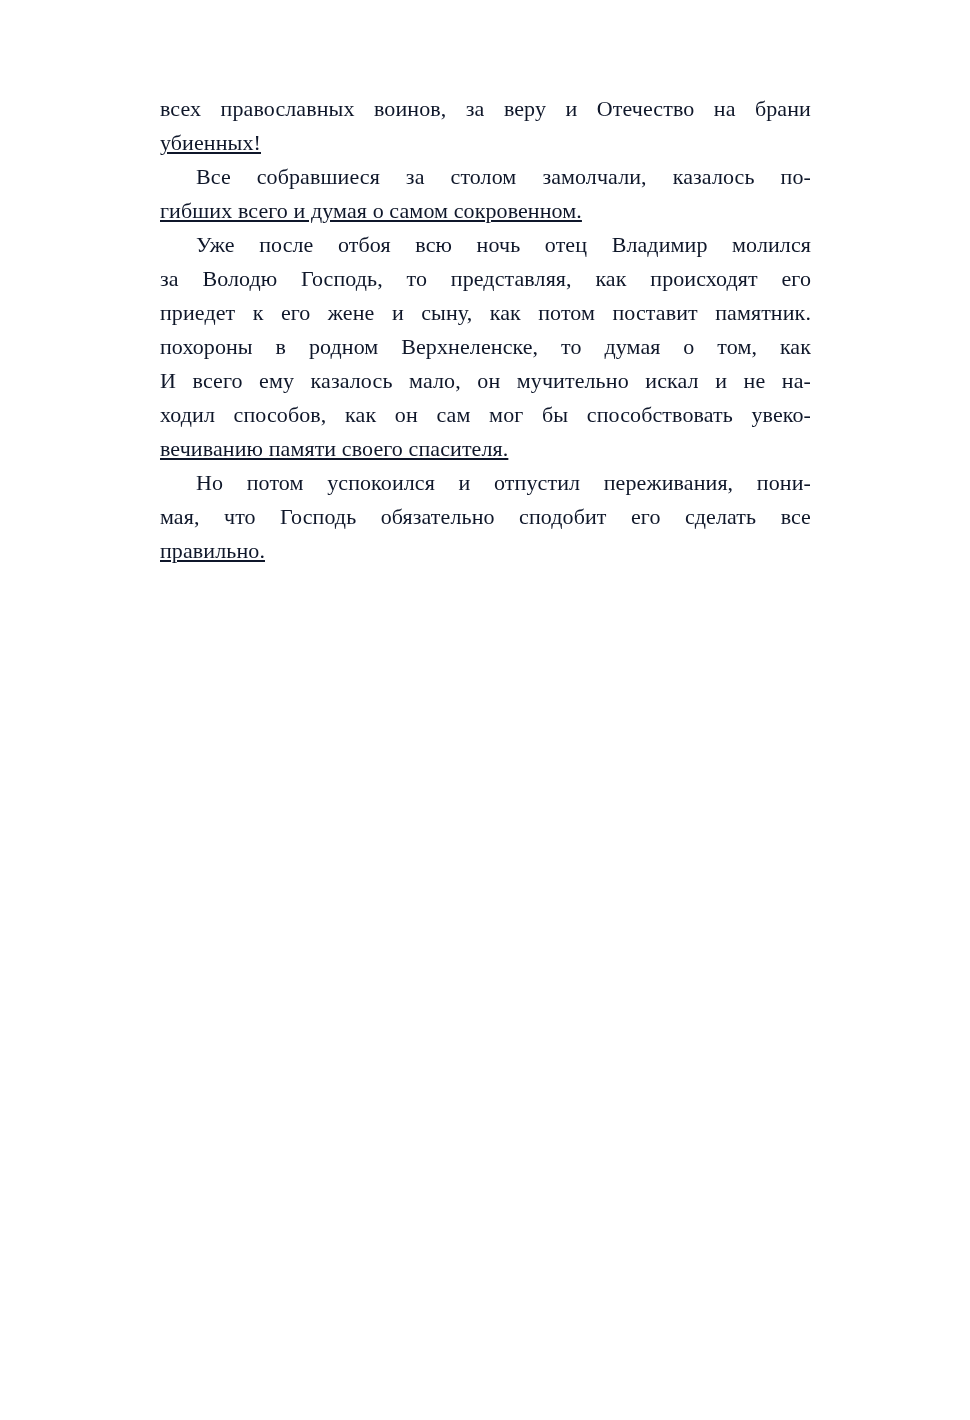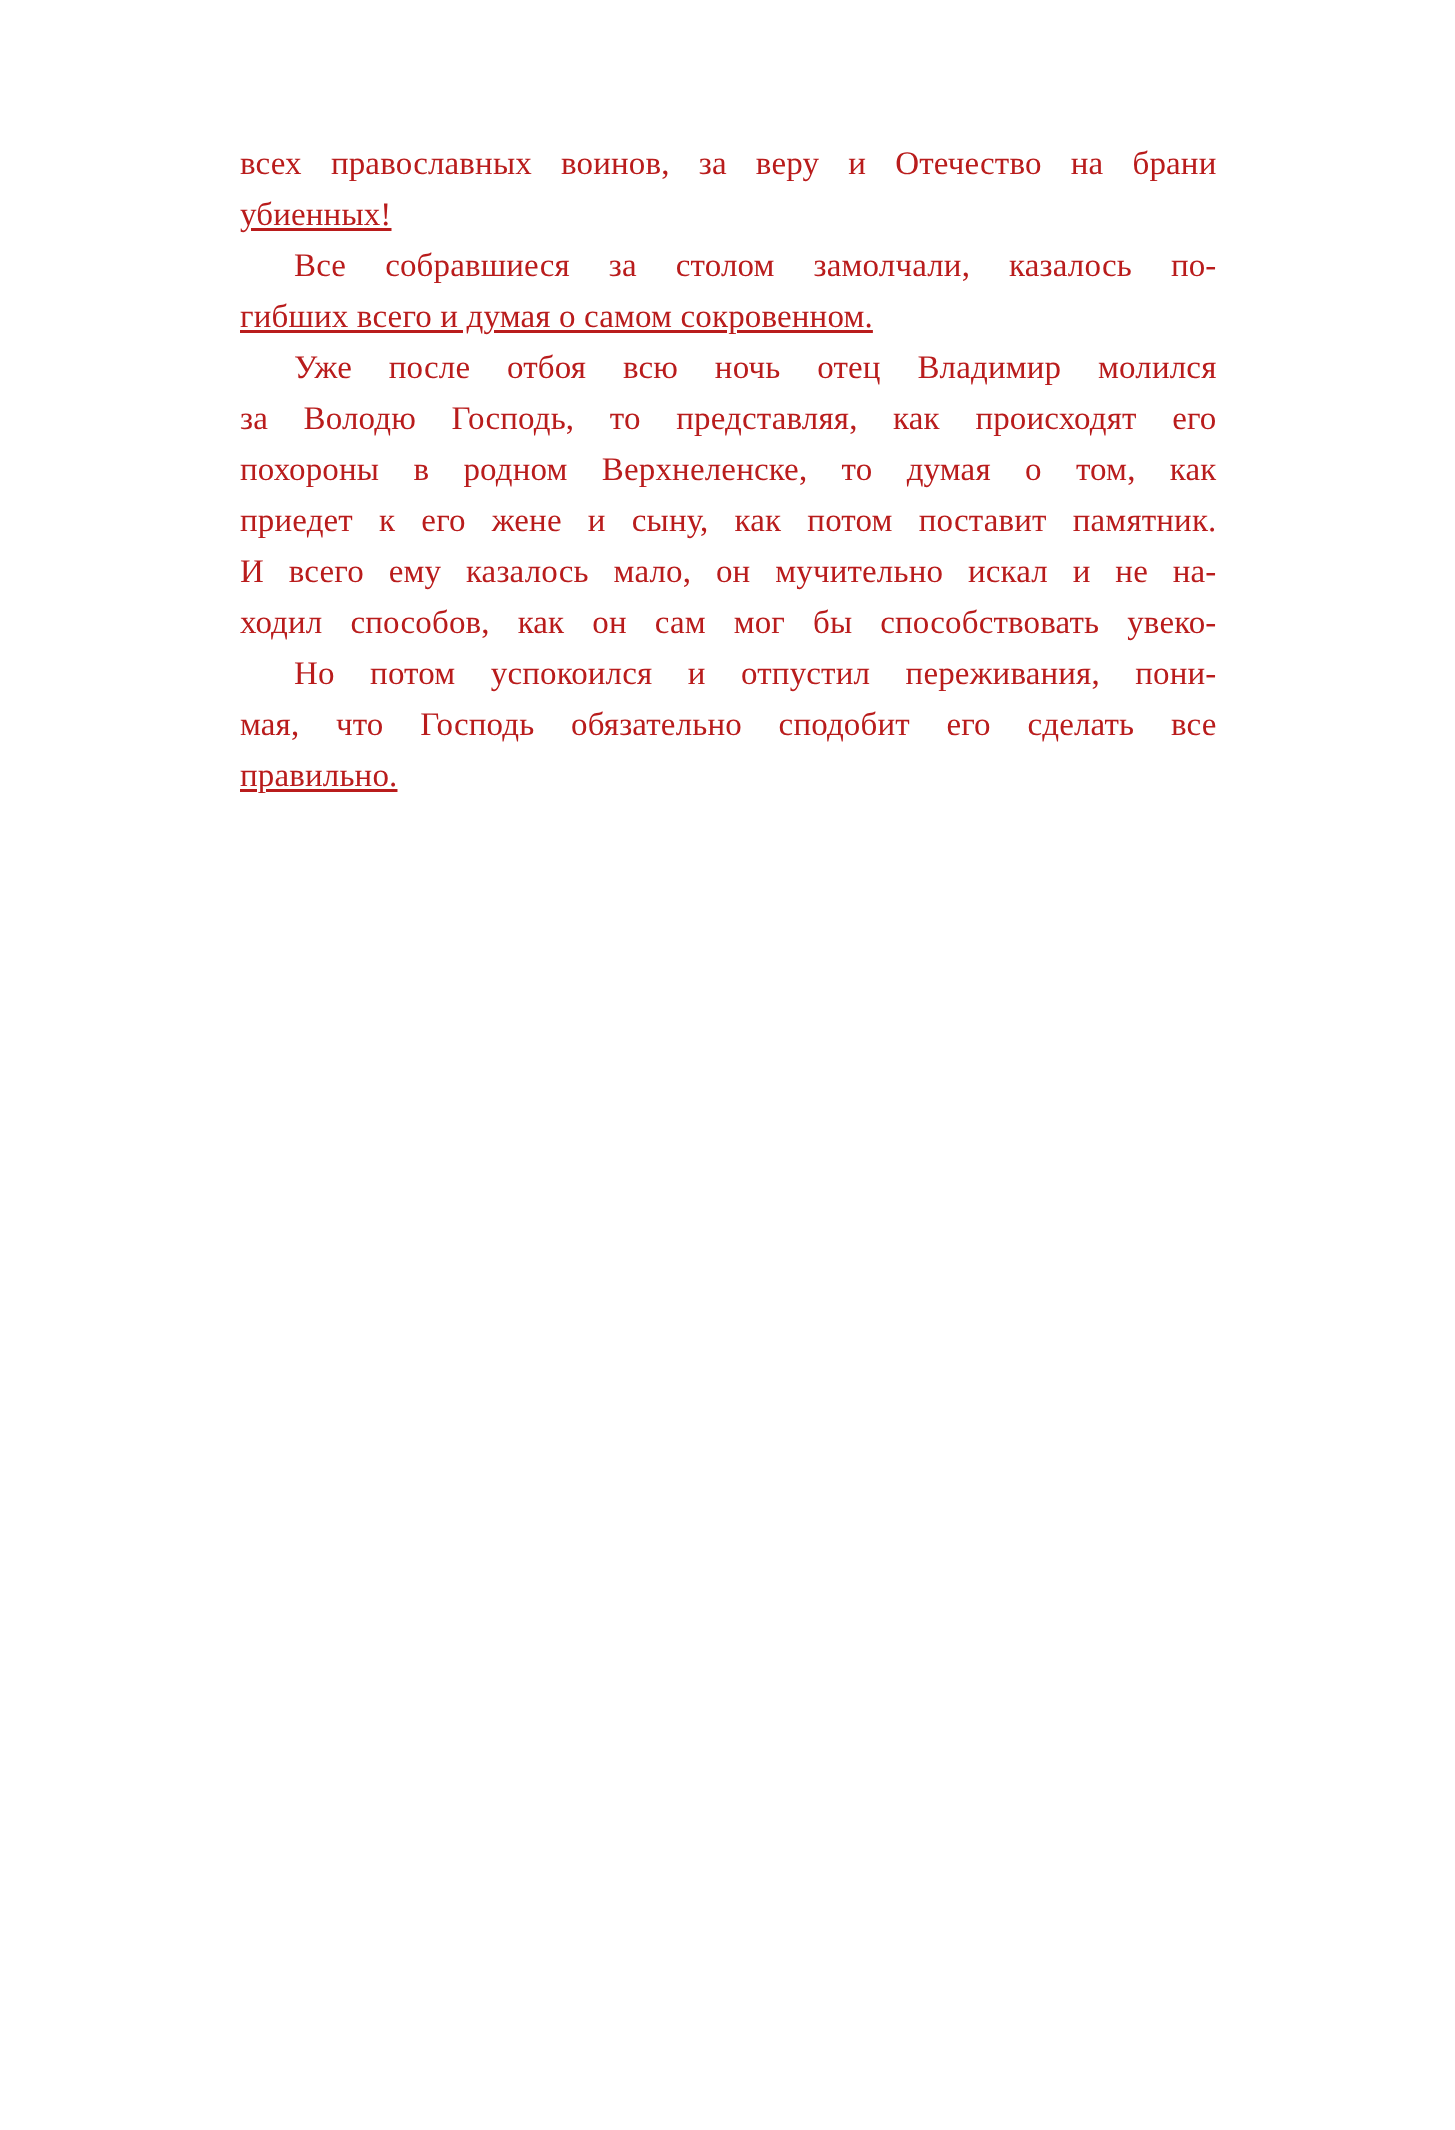--- a/index.html
+++ b/index.html
@@ -14,21 +14,21 @@
     overflow: hidden;
     font-family: "Liberation Serif", serif;
   }
   .textblock {
     position: absolute;
     left: 160px;
     top: 92px;
     width: 651px;
     font-size: 22px;
     line-height: 34px;
-    color: #b91c1c;
+    color: #0f172a;
     letter-spacing: 0.1px;
   }
   .para {
     margin: 0;
     padding: 0;
   }
   .line {
     height: 34px;
     overflow: hidden;
   }
@@ -60,24 +60,25 @@
     </div>
 
     <div class="para">
       <div class="line j indent">Все собравшиеся за столом замолчали, казалось по-</div>
       <div class="line last">гибших всего и думая о самом сокровенном.</div>
     </div>
 
     <div class="para">
       <div class="line j indent">Уже после отбоя всю ночь отец Владимир молился</div>
       <div class="line j">за Володю Господь, то представляя, как происходят его</div>
+      <div class="line j">приедет к его жене и сыну, как потом поставит памятник.</div>
       <div class="line j">похороны в родном Верхнеленске, то думая о том, как</div>
-      <div class="line j">приедет к его жене и сыну, как потом поставит памятник.</div>
       <div class="line j">И всего ему казалось мало, он мучительно искал и не на-</div>
       <div class="line j">ходил способов, как он сам мог бы способствовать увеко-</div>
+      <div class="line last">вечиванию памяти своего спасителя.</div>
     </div>
 
     <div class="para">
       <div class="line j indent">Но потом успокоился и отпустил переживания, пони-</div>
       <div class="line j">мая, что Господь обязательно сподобит его сделать все</div>
       <div class="line last">правильно.</div>
     </div>
 
   </div>
 </div>

